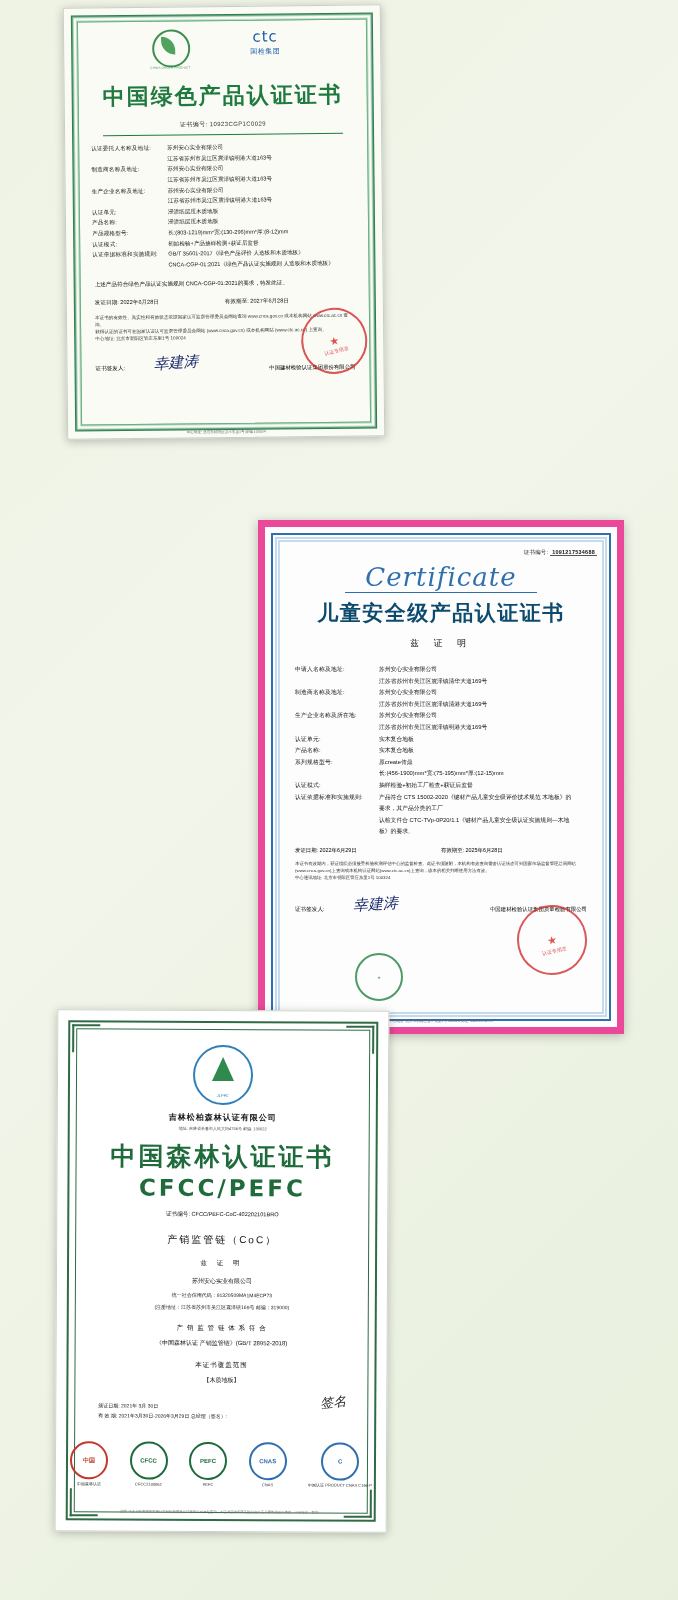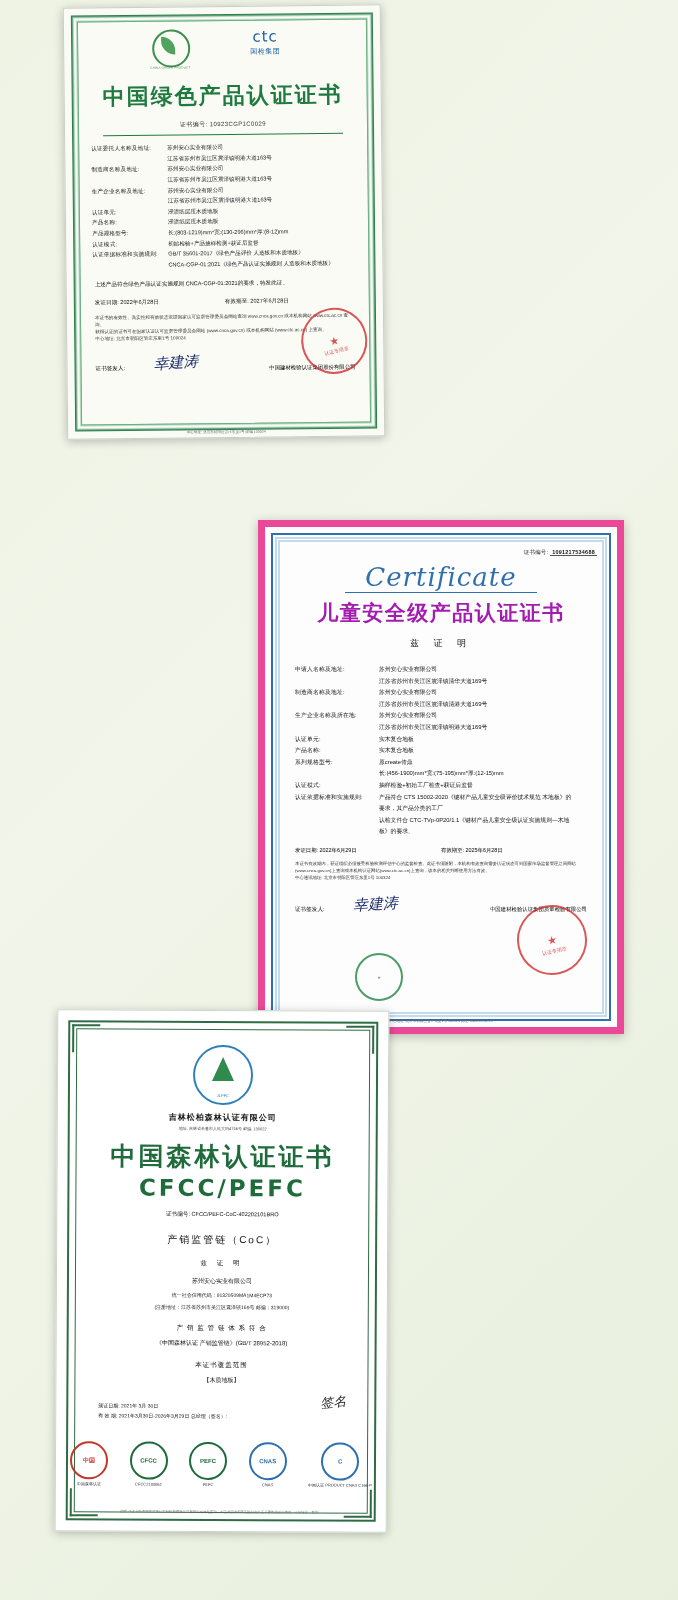--- a/index.html
+++ b/index.html
@@ -53,21 +53,21 @@
   
   #cert2{left:258px;top:485px;width:352px;height:500px;background:#fdfdfd;border:7px solid #ec4899;margin-top:35px;}
   #cert2 .inner{position:absolute;inset:6px;border:2px solid #2f6fae;}
   #cert2 .pat{position:absolute;inset:10px;border:5px double #9fc4e4;opacity:.6;}
   .c2-body{position:absolute;inset:22px 20px;}
   .c2-no{text-align:right;font-size:5.4px;color:#111;letter-spacing:.3px;}
   .c2-no b{border-bottom:1px solid #555;padding:0 2px;}
   .c2-cert{text-align:center;font-family:"DejaVu Serif",serif;font-style:italic;font-size:26px;
            color:#2f6fae;letter-spacing:1px;margin-top:6px;}
   .c2-ul{height:1px;background:#2f6fae;margin:0 60px;}
-  .c2-title{text-align:center;font-size:21px;font-weight:bold;color:#a21caf;letter-spacing:1.5px;margin-top:6px;}
+  .c2-title{text-align:center;font-size:21px;font-weight:bold;color:#0c4a6e;letter-spacing:1.5px;margin-top:6px;}
   .c2-zheng{text-align:center;font-size:9px;color:#111;letter-spacing:6px;margin-top:10px;}
   .c2-rows{margin:14px 20px 0 10px;font-size:5.8px;color:#111;line-height:2.0;}
   .c2-k{width:84px;flex:none;}
   .c2-dates{display:flex;margin:9px 10px 0;font-size:5.4px;}
   .c2-dates div{flex:1;}
   .c2-small{margin:6px 10px 0;font-size:4.4px;line-height:1.6;color:#333;}
   .c2-sign{display:flex;align-items:flex-end;margin:14px 10px 0;font-size:5.6px;}
   .c2-green-seal{position:absolute;left:90px;bottom:26px;width:44px;height:44px;border:2px solid #2f8a4e;border-radius:50%;
                  display:flex;align-items:center;justify-content:center;color:#2f8a4e;font-size:4px;text-align:center;opacity:.85;}
   #c2stamp{right:30px;bottom:52px;width:66px;height:66px;}

